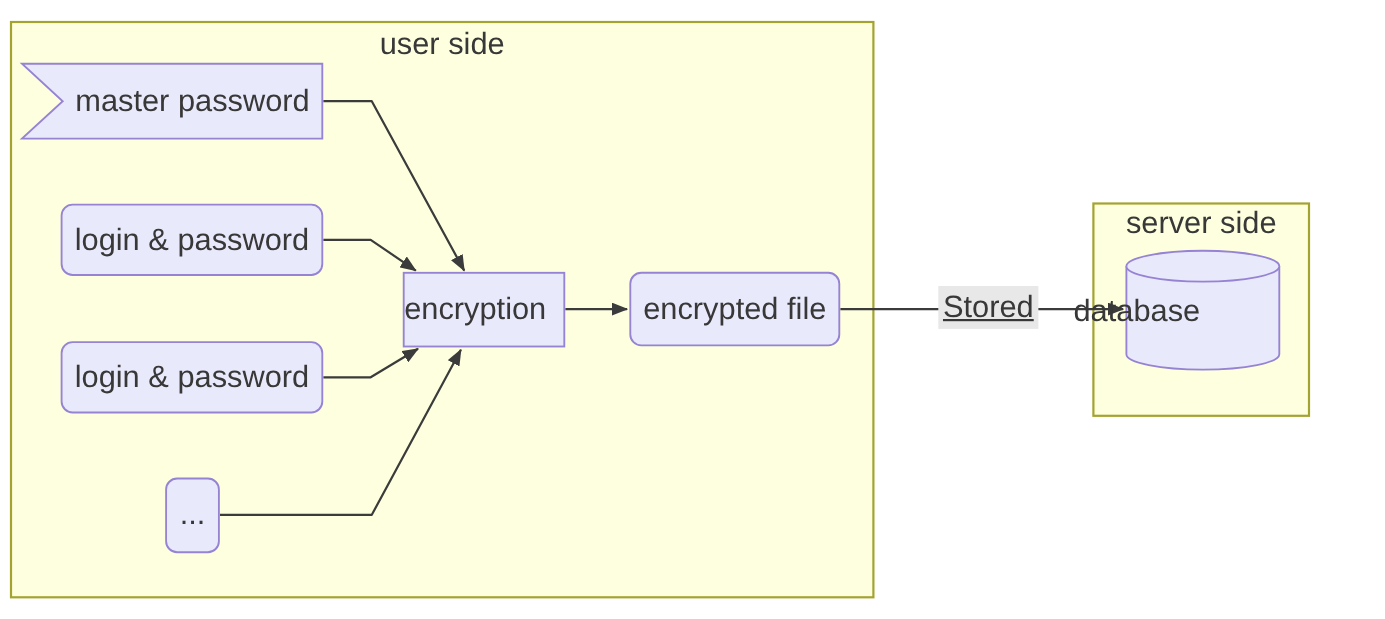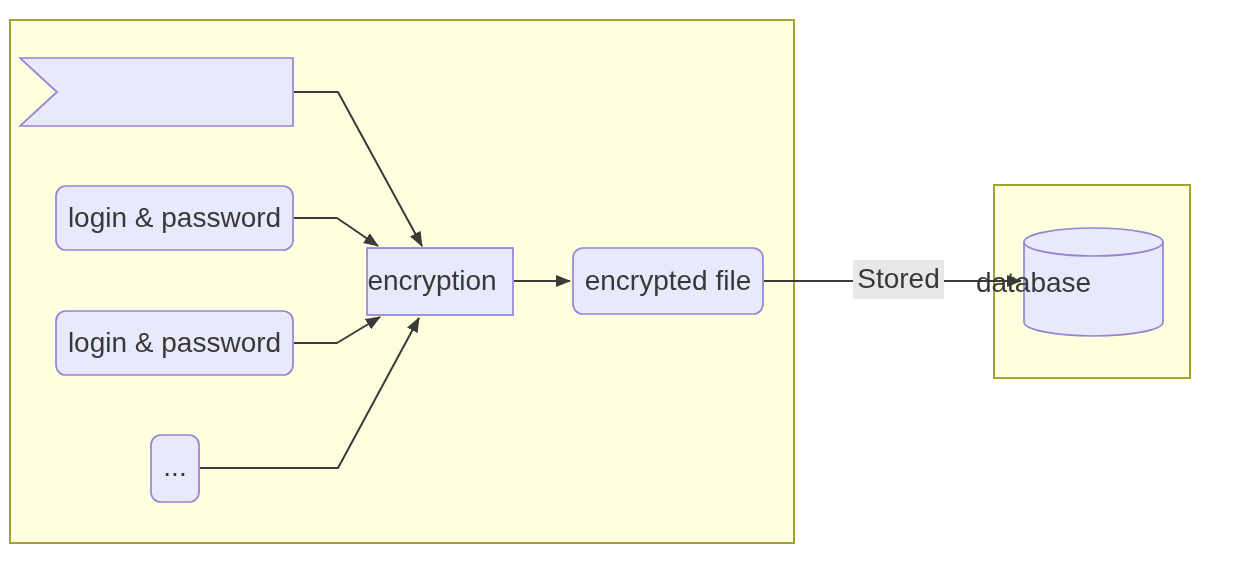--- a/index.html
+++ b/index.html
@@ -17,21 +17,21 @@
   .lbl.server-title {left:994px; top:188px; width:196px; height:30px;}
   
   .lbl.master   {left:57px;  top:59px;  width:236px; height:66px;}
   .lbl.login1   {left:56px;  top:186px; width:237px; height:64px;}
   .lbl.login2   {left:56px;  top:311px; width:237px; height:64px;}
   .lbl.dots     {left:151px; top:435px; width:48px;  height:64px;}
   .lbl.encrypt  {left:367px; top:248px; width:130px; height:67px;}
   .lbl.encfile  {left:573px; top:248px; width:190px; height:66px;text-align:right;}
   .lbl.database {left:964px;top:250px; width:139px; height:66px;}
   
-  .lbl.stored   {left:853px; top:260px; width:91px;  height:39px;}
+  .lbl.stored   {left:853px; top:260px; width:91px;  height:39px;text-decoration:underline;}
 
   
   .container-box{fill:#FEFFDE;stroke:#A3A32F;stroke-width:2px;}
   .node{fill:#E9E9FC;stroke:#9683D3;stroke-width:1.7px;}
   .edge{fill:none;stroke:#3B3B3B;stroke-width:2px;stroke-linejoin:round;}
   .edge-label-bg{fill:#E8E8E8;stroke:none;}
 </style>
 </head>
 <body>
 
@@ -62,21 +62,24 @@
     <polyline class="edge" points="294,92 338,92 422,246" marker-end="url(#arrowhead)"></polyline>
     <polyline class="edge" points="294,218 337,218 378,246" marker-end="url(#arrowhead)"></polyline>
     <polyline class="edge" points="294,343 337,343 380,317" marker-end="url(#arrowhead)"></polyline>
     <polyline class="edge" points="200,468 338,468 419,318" marker-end="url(#arrowhead)"></polyline>
     <polyline class="edge" points="514,281 570,281" marker-end="url(#arrowhead)"></polyline>
     <polyline class="edge" points="764,281 1021,281" marker-end="url(#arrowhead)"></polyline>
 
     <rect class="edge-label-bg" x="853" y="260" width="91" height="39"></rect>
   </svg>
 
+  <div class="lbl user-title">user side</div>
+  <div class="lbl server-title">server side</div>
 
+  <div class="lbl master">master password</div>
   <div class="lbl login1">login &amp; password</div>
   <div class="lbl login2">login &amp; password</div>
   <div class="lbl dots">...</div>
   <div class="lbl encrypt">encryption</div>
   <div class="lbl encfile">encrypted file</div>
   <div class="lbl database">database</div>
   <div class="lbl stored">Stored</div>
 
 </div>
 

